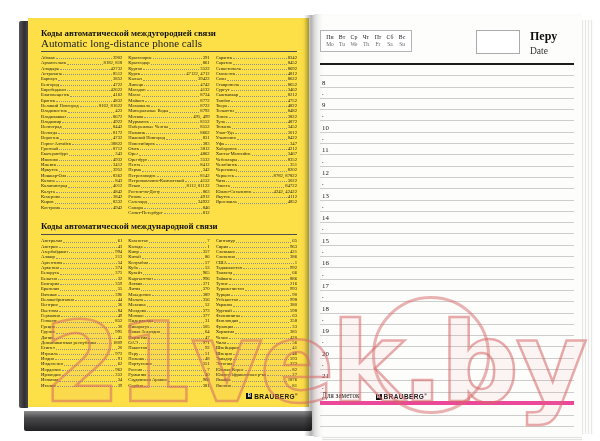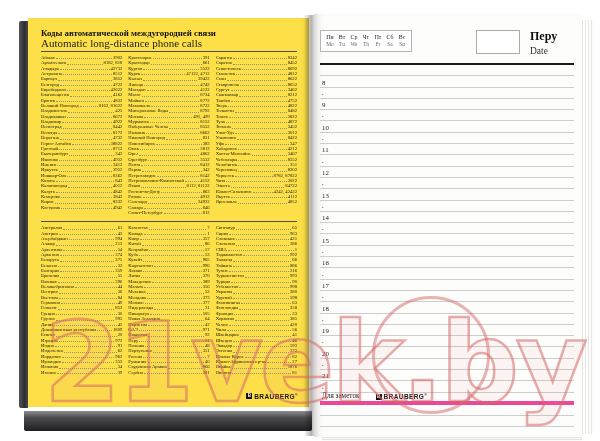--- a/index.html
+++ b/index.html
@@ -610,20 +610,21 @@
             <div class="entry">
               <span class="ename">Ярославль</span>
               <span class="leader"></span>
               <span class="ecode">4852</span>
             </div>
           </div>
       </div>
     </div>
 
     <div class="sec sec2">
+      <div class="sec-title">Коды автоматической международной связи</div>
       <hr class="sec-rule">
       <div class="cols">
         <div class="col">
 
             <div class="entry">
               <span class="ename">Австралия</span>
               <span class="leader"></span>
               <span class="ecode">61</span>
             </div>
 

